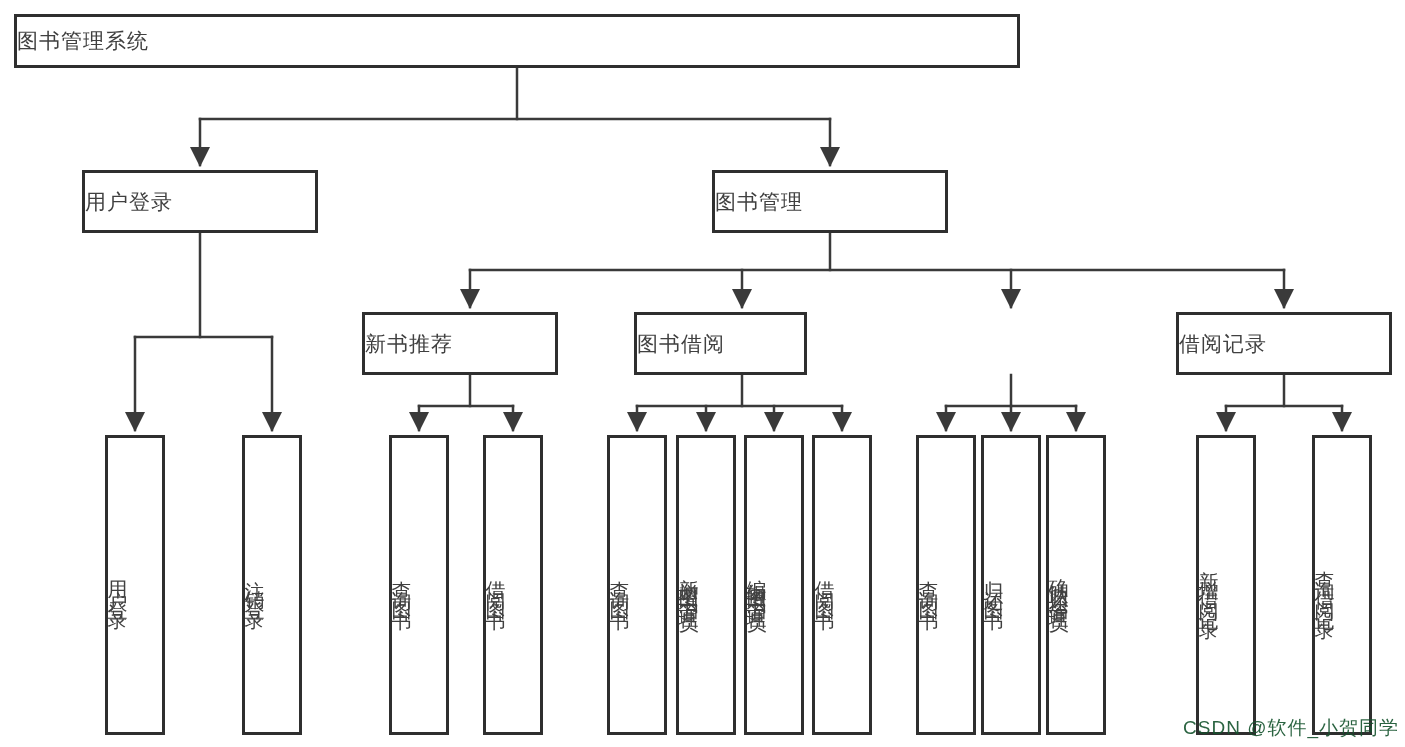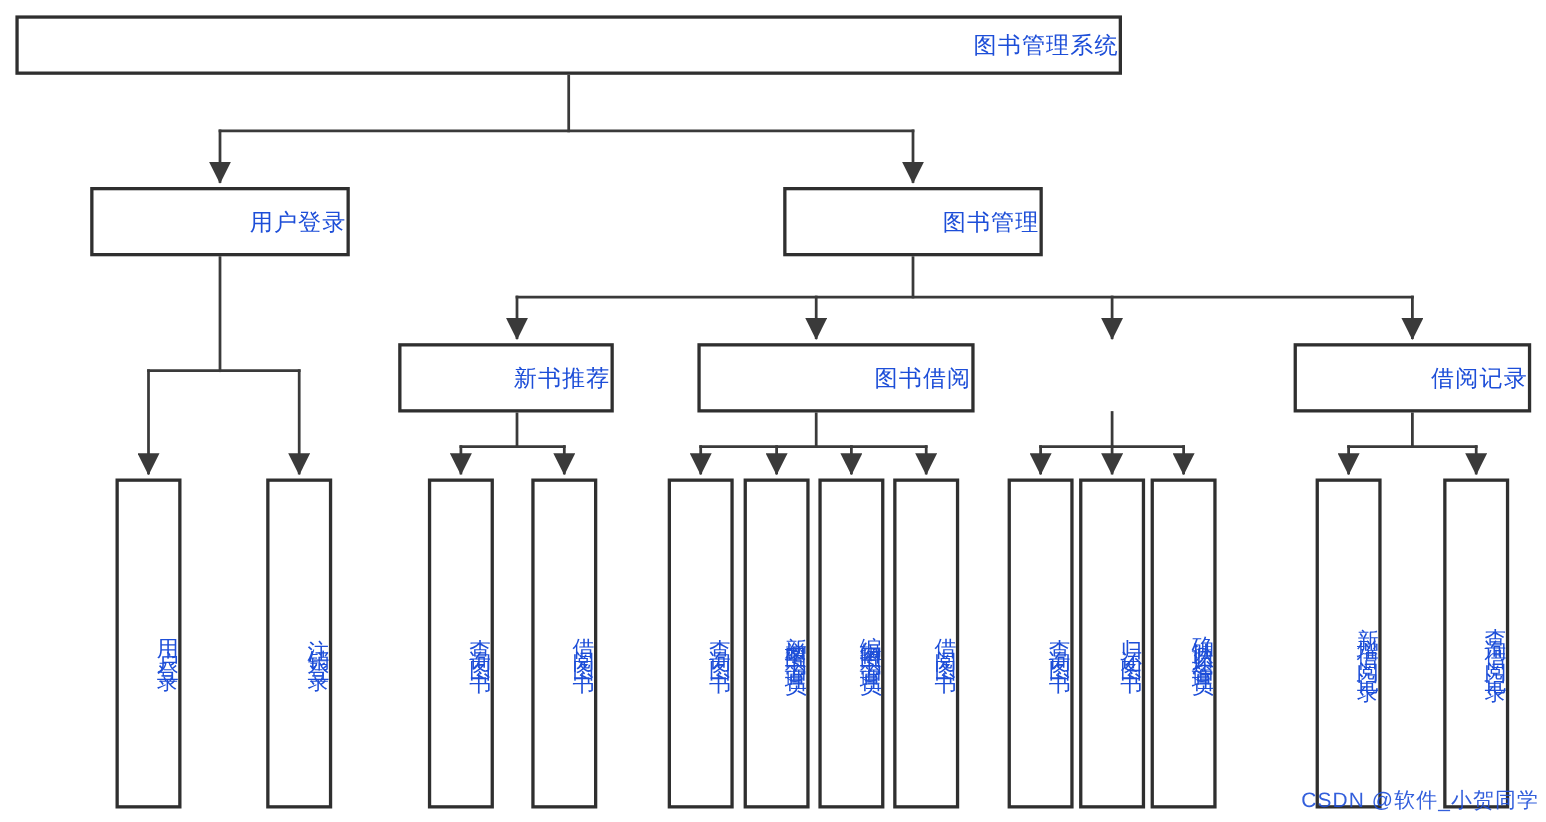--- a/index.html
+++ b/index.html
@@ -17,22 +17,22 @@
     width:1405px;height:747px;
     pointer-events:none;
   }
   .node{
     position:absolute;
     box-sizing:border-box;
     background:#ffffff;
     border:3px solid #2f2f2f;
     display:flex;
     align-items:center;
-    justify-content:flex-end;
-    color:#1d4ed8;
+    justify-content:flex-start;
+    color:#404040;
   }
   .hbox{
     font-size:21px;
     letter-spacing:1px;
     white-space:nowrap;
   }
   .vbox{
     font-size:20px;
   }
   .vbox .vtext{
@@ -43,21 +43,21 @@
     white-space:nowrap;
   }
   .vbox .vtext.tight{
     letter-spacing:5px;
   }
   .watermark{
     position:absolute;
     right:6px;
     bottom:6px;
     font-size:19px;
-    color:#1d4ed8;
+    color:#14532d;
     opacity:0.9;
     letter-spacing:1px;
     white-space:nowrap;
   }
 </style>
 </head>
 <body>
 
 <div class="canvas">
 
@@ -118,21 +118,21 @@
   <div class="node hbox" style="left:82px;top:170px;width:236px;height:63px;">
     <span>用户登录</span>
   </div>
   <div class="node hbox" style="left:712px;top:170px;width:236px;height:63px;">
     <span>图书管理</span>
   </div>
 
   <div class="node hbox" style="left:362px;top:312px;width:196px;height:63px;">
     <span>新书推荐</span>
   </div>
-  <div class="node hbox" style="left:634px;top:312px;width:252px;height:63px;">
+  <div class="node hbox" style="left:634px;top:312px;width:173px;height:63px;">
     <span>图书借阅</span>
   </div>
   <div class="node hbox" style="left:1176px;top:312px;width:216px;height:63px;">
     <span>借阅记录</span>
   </div>
 
   <div class="node vbox" style="left:105px;top:435px;width:60px;height:300px;">
     <span class="vtext">用户登录</span>
   </div>
   <div class="node vbox" style="left:242px;top:435px;width:60px;height:300px;">

